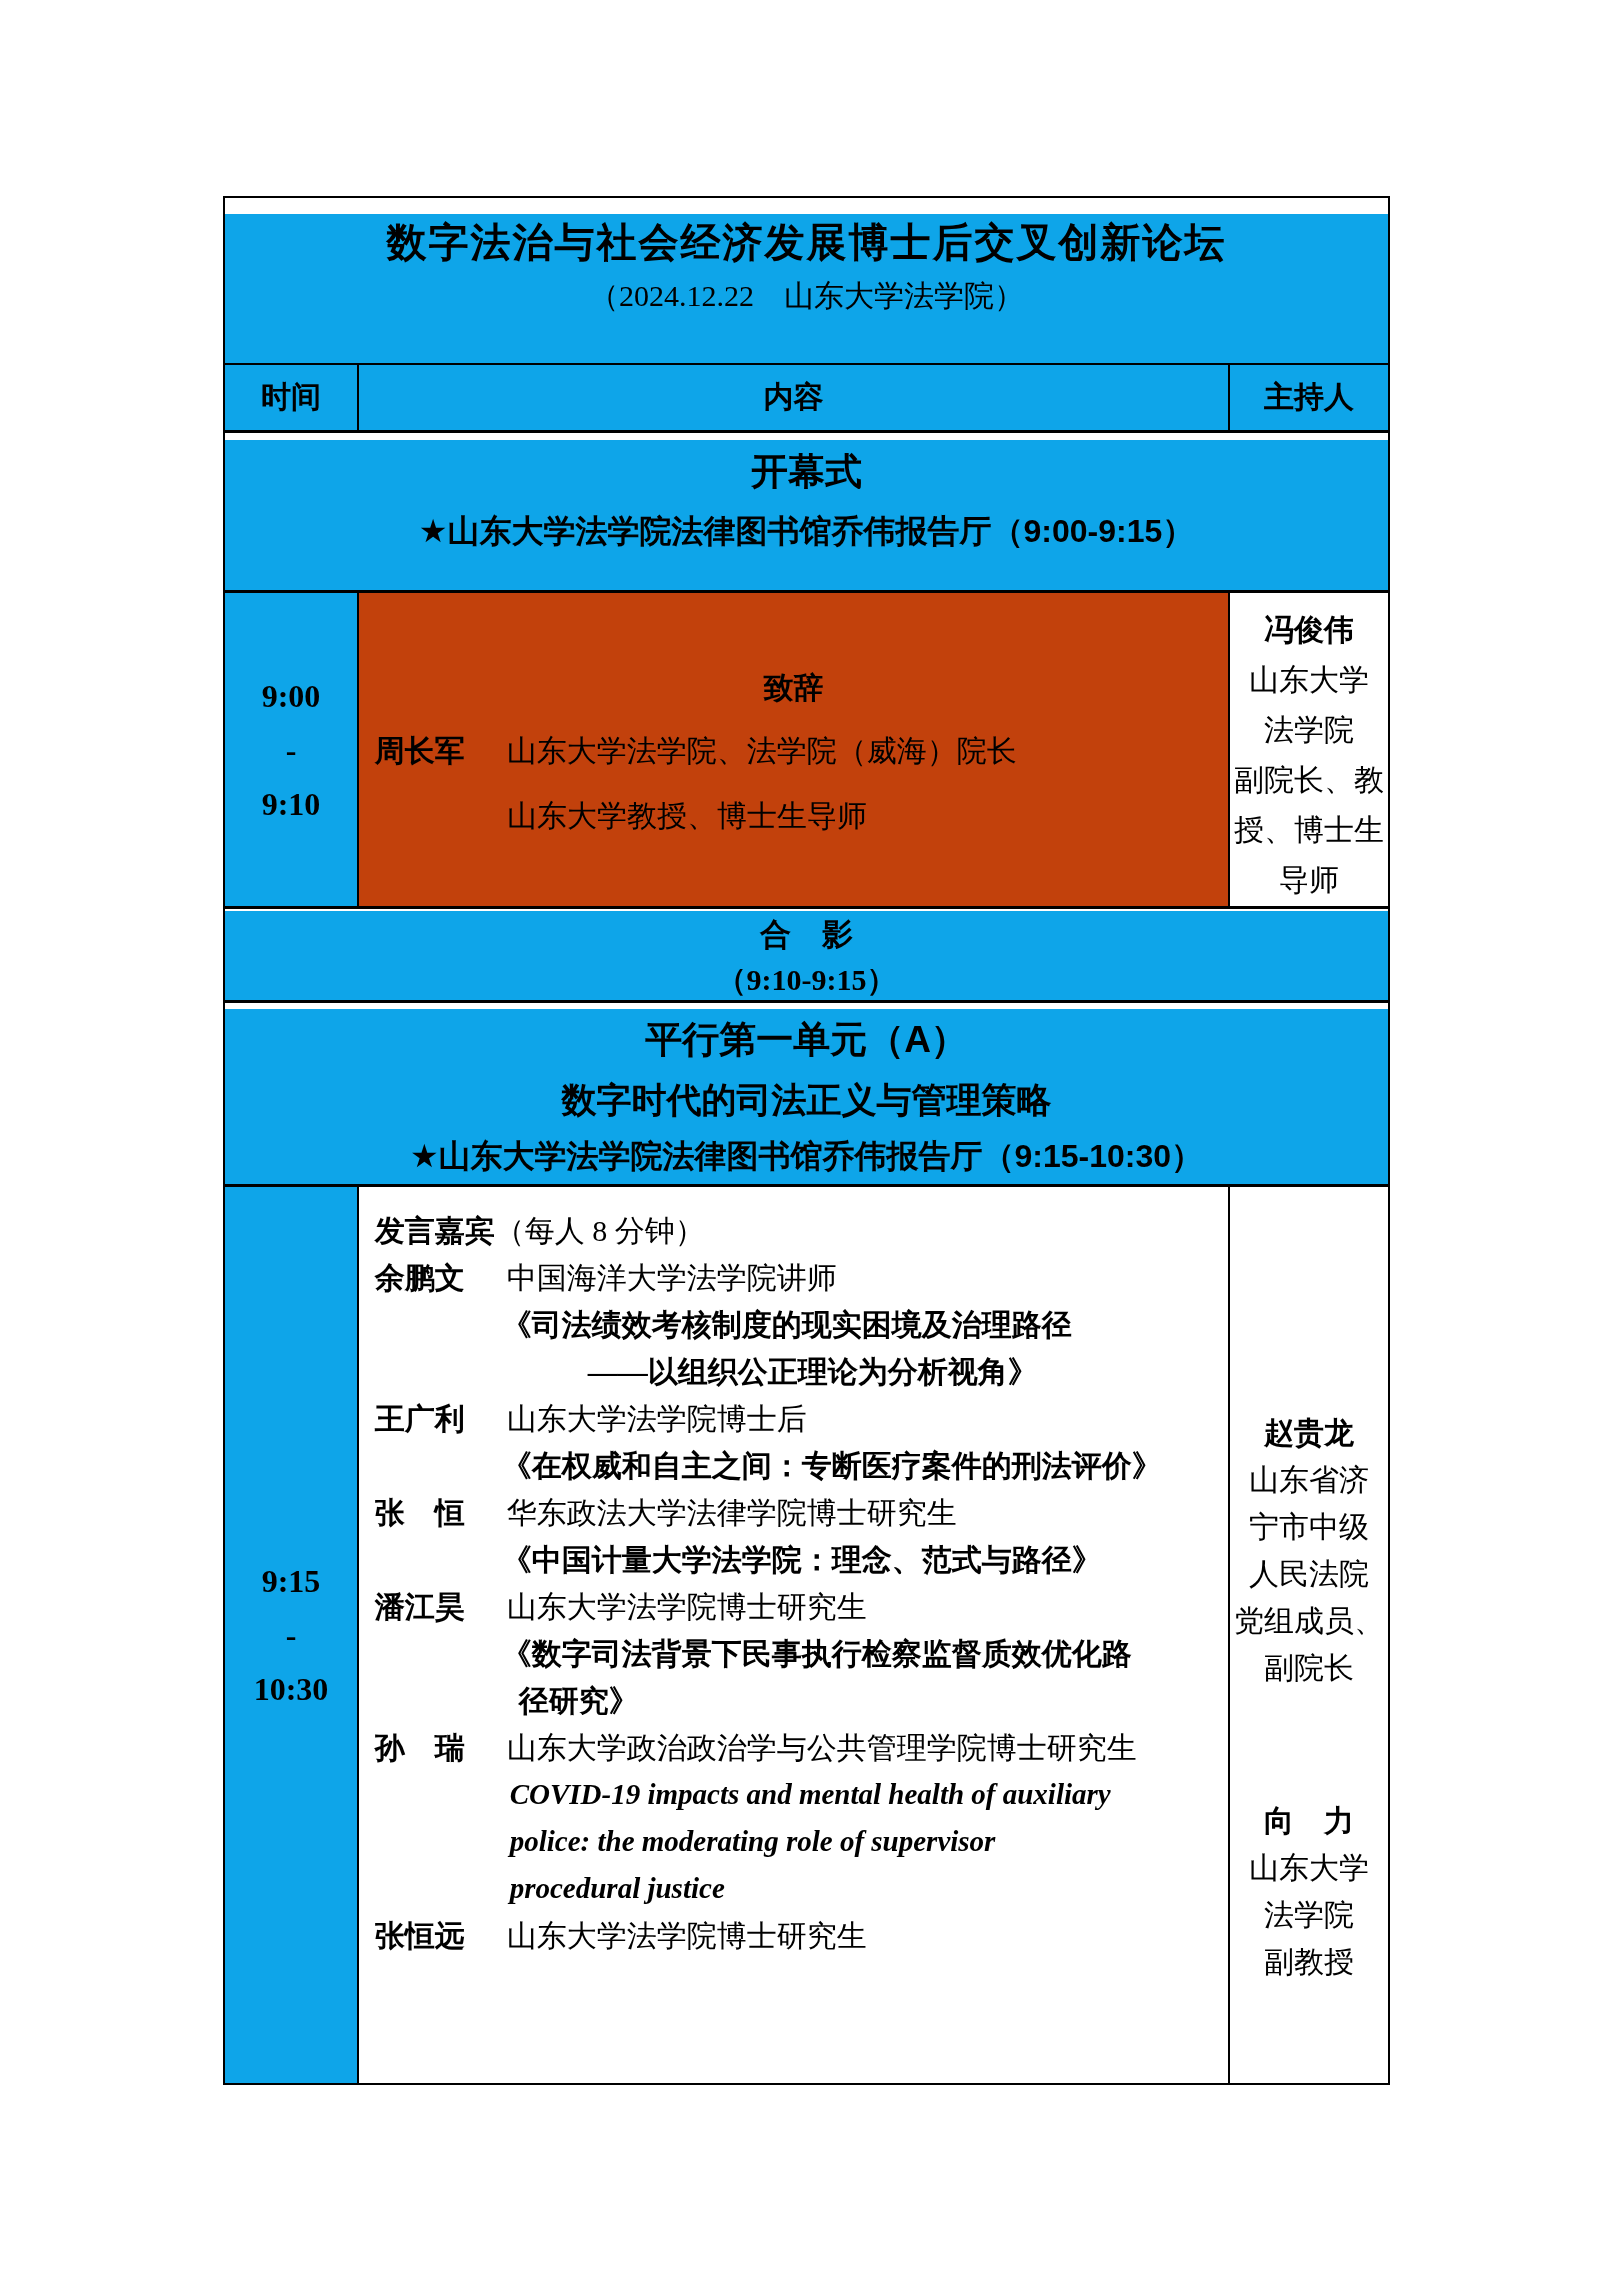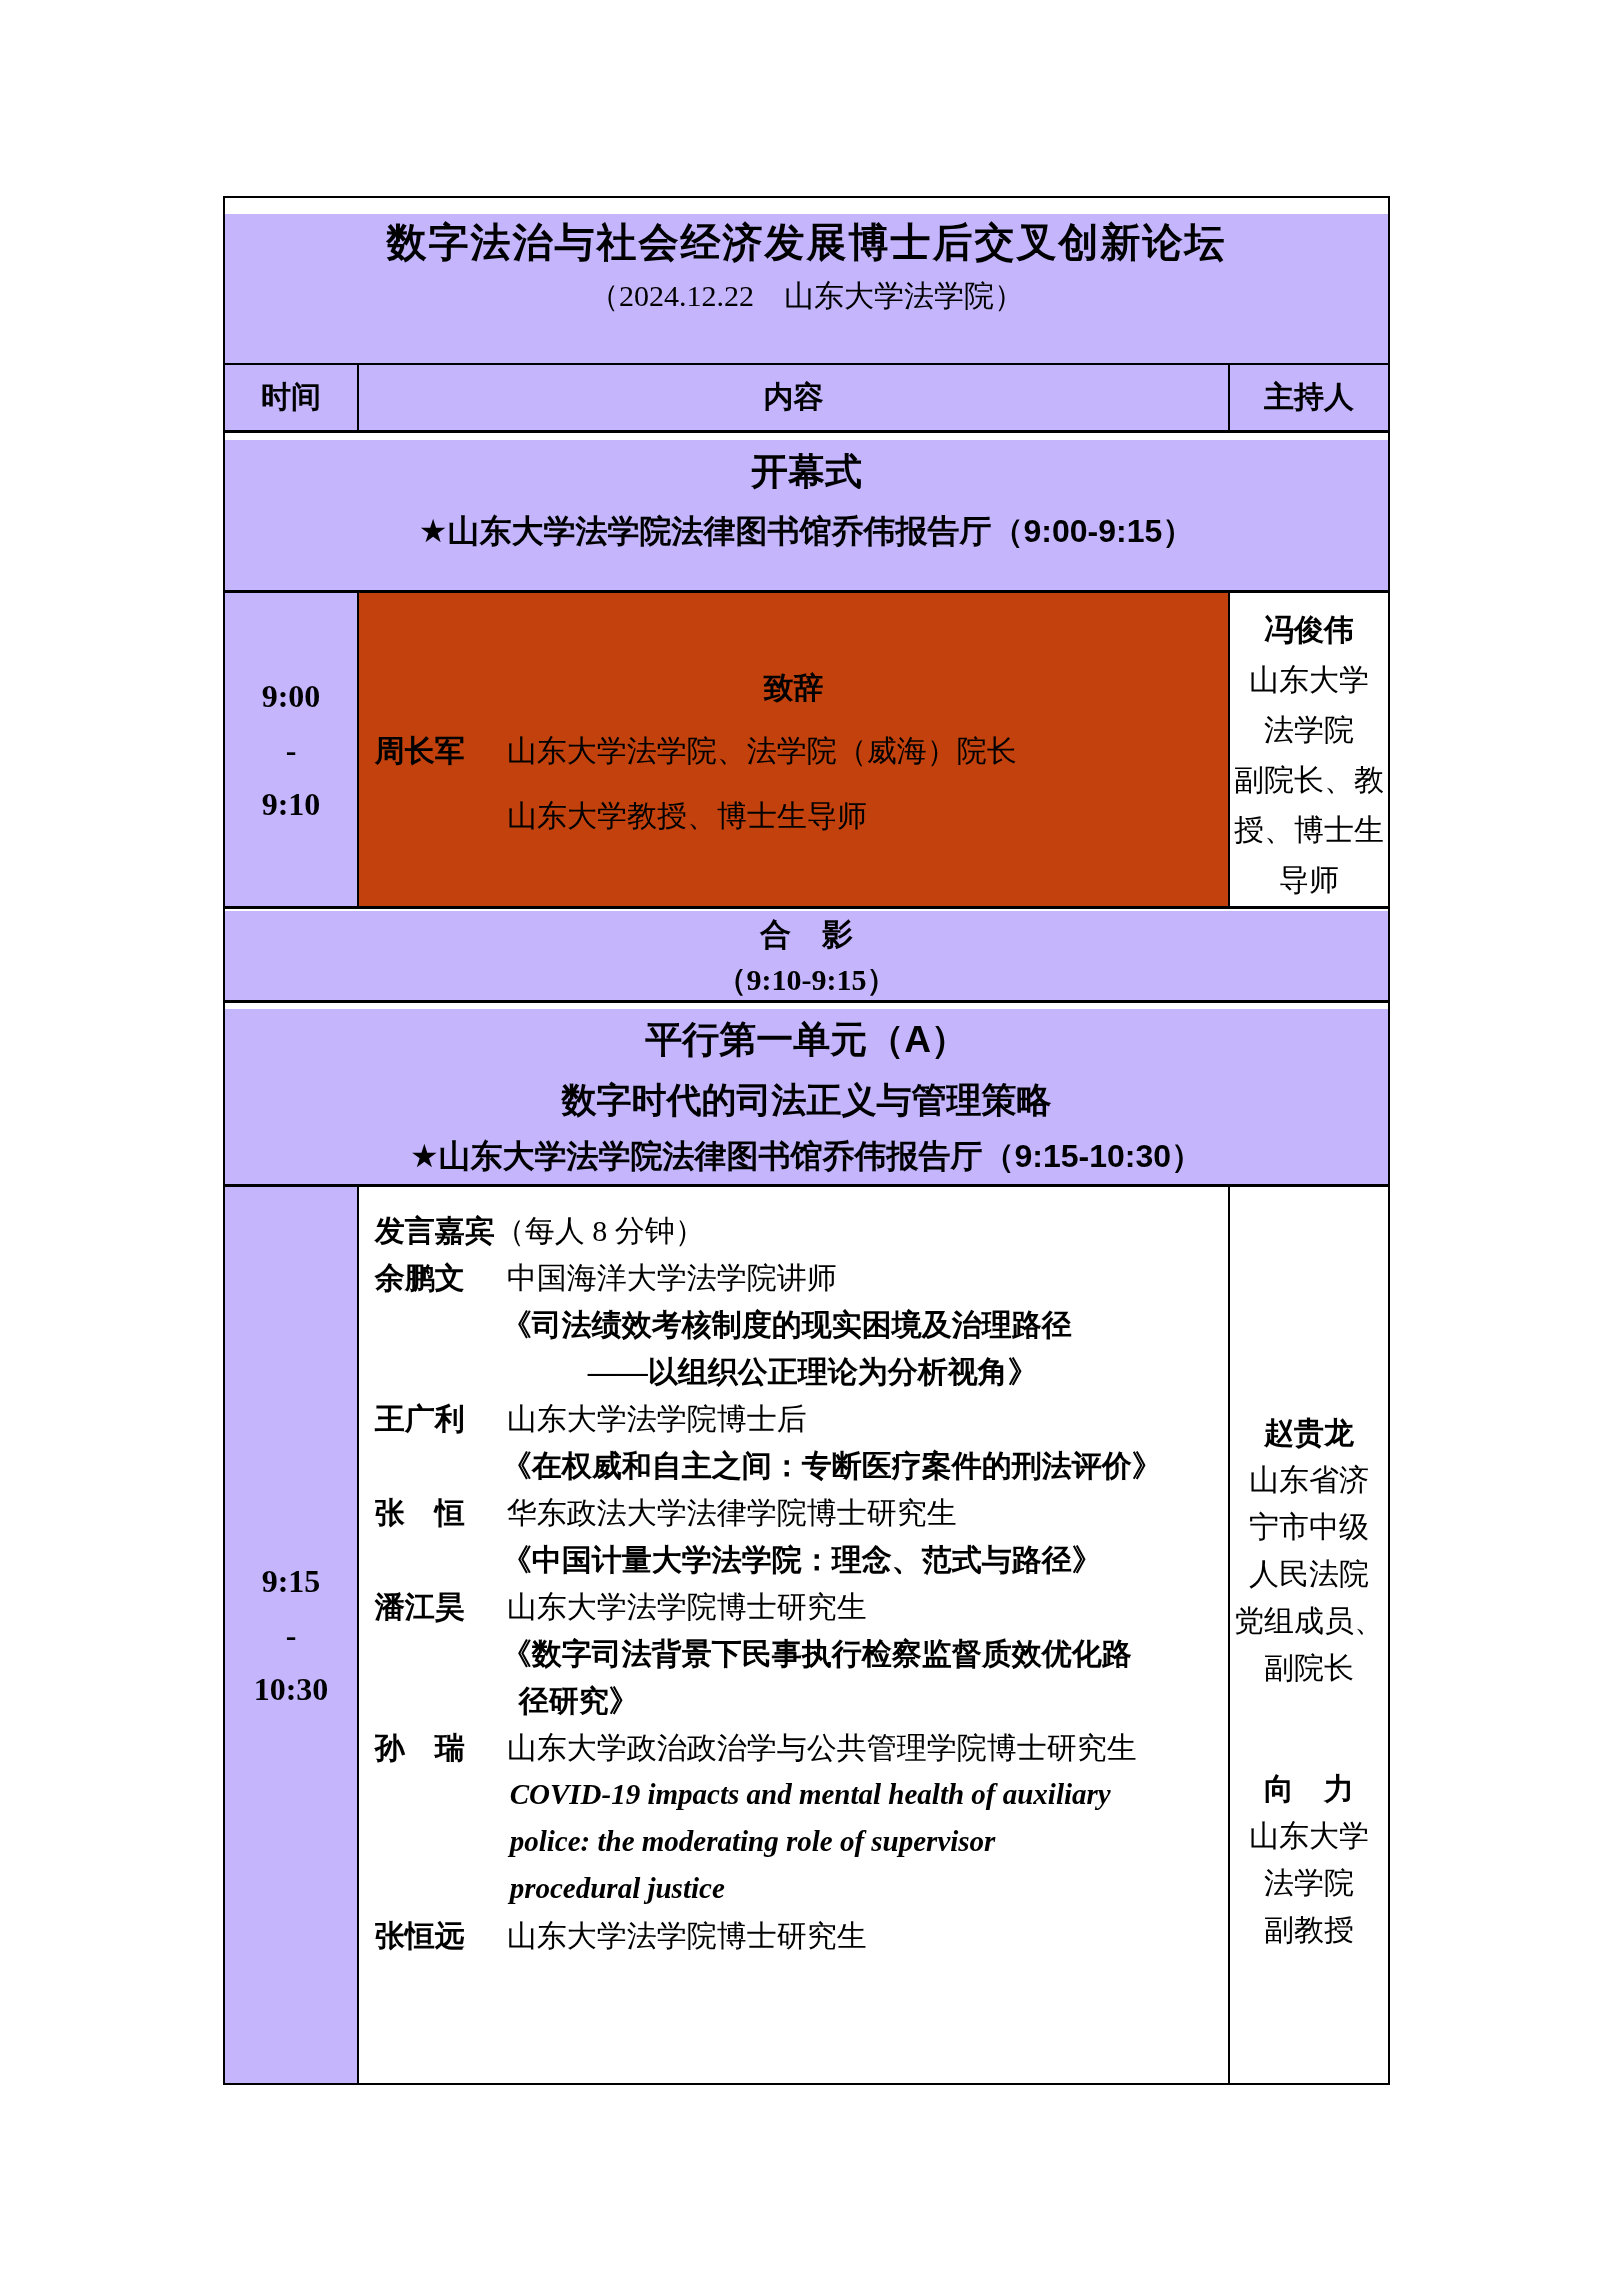--- a/index.html
+++ b/index.html
@@ -10,21 +10,21 @@
     color:#000;
   }
   .f-hei { font-family:"Liberation Sans","DejaVu Sans",sans-serif; font-weight:bold; }
   .f-kai { font-family:"Liberation Serif","DejaVu Serif",serif; }
 
   .program-table {
     position:absolute; left:223px; top:196px; width:1167px;
     border:2.9px solid #000; background:#fff;
   }
   .row { width:100%; }
-  .gray { background:#c4b5fd; }
+  .gray { background:#0ea5e9; }
   .b-thin  { border-bottom:2px solid #000; }
   .b-thick { border-bottom:3.9px solid #000; }
 
   
   .row-title { height:151px; text-align:center; }
   .forum-title { font-size:40px; letter-spacing:2px; line-height:57px; margin-top:15.7px; }
   .forum-subtitle { font-size:30px; line-height:45px; margin-top:2px; }
 
   
   .row-head { height:68px; display:flex; }
@@ -67,21 +67,21 @@
   
   .row-session { height:896px; display:flex; }
   .session-content { background:#fff; font-size:30px; padding:19.6px 5.9px 0 15.7px; }
   .ln { line-height:47px; }
   .ln-guests .guests-label { font-weight:bold; }
   .ln-paper { padding-left:127px; font-weight:bold; }
   .ln-paper-sub { padding-left:213px; font-weight:bold; }
   .ln-paper-cont { padding-left:144px; font-weight:bold; }
   .ln-en { padding-left:135px; font-weight:bold; font-style:italic; font-size:29px; }
   .session-host { padding-top:222px; line-height:47px; }
-  .host-block2 { margin-top:74px; }
+  .host-block2 { margin-top:106px; }
 </style>
 </head>
 <body>
 
 <div class="program-table">
 
   <div class="row row-title gray b-thin">
     <div class="forum-title f-hei">数字法治与社会经济发展博士后交叉创新论坛</div>
     <div class="forum-subtitle f-kai">（2024.12.22　山东大学法学院）</div>
   </div>

